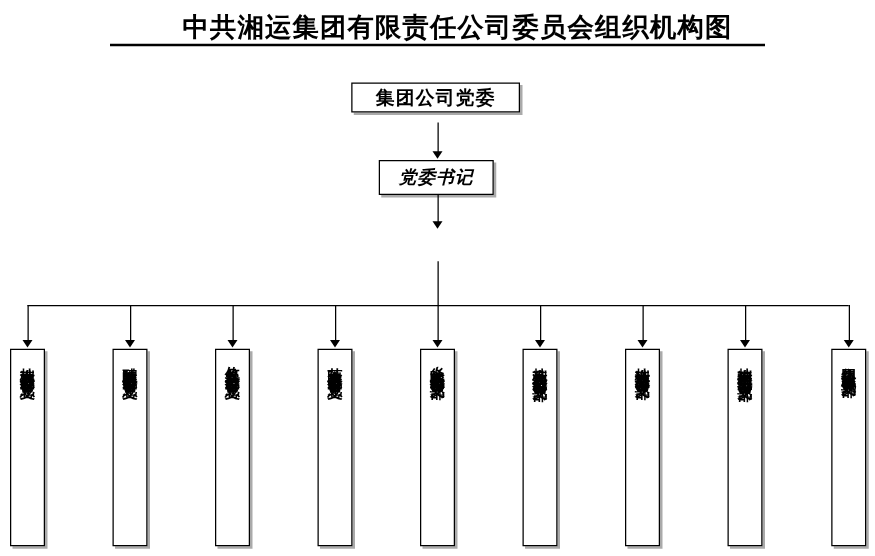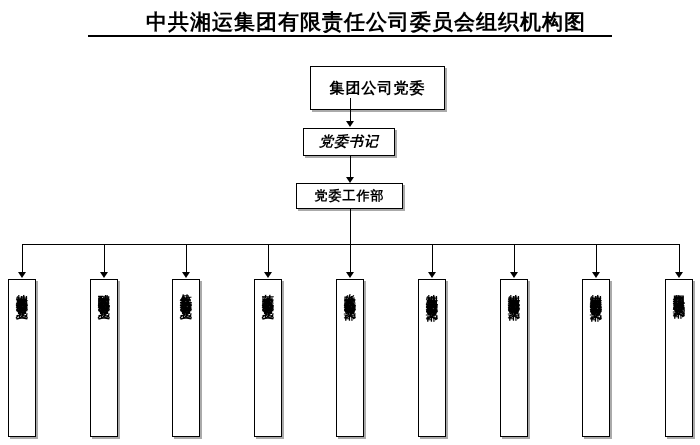--- a/index.html
+++ b/index.html
@@ -104,37 +104,34 @@
   }
 </style>
 </head>
 <body>
 
 <div id="chart">
 
   <div class="title">中共湘运集团有限责任公司委员会组织机构图</div>
   <div class="title-underline"></div>
 
-  <div class="node top" style="left:281px; top:66px; width:135px; height:44px;margin-left:29px;">
+  <div class="node top" style="left:281px; top:66px; width:135px; height:24px;">
     <span>集团公司党委</span>
   </div>
 
   <div class="line-v" style="left:350px; top:98px; height:26px;"></div>
   <div class="arrow" style="left:346px; top:121px;"></div>
 
   <div class="node level2" style="left:303px; top:128px; width:92px; height:28px;font-style:italic;">
     <span>党委书记</span>
   </div>
 
   <div class="line-v" style="left:350px; top:156px; height:24px;"></div>
   <div class="arrow" style="left:346px; top:177px;"></div>
 
-  <div class="node level3" style="left:296px; top:183px; width:107px; height:26px;">
-    <span>党委工作部</span>
-  </div>
 
   <div class="line-v" style="left:350px; top:209px; height:35px;"></div>
   <div class="line-h" style="left:22px; top:244px; width:657px;"></div>
 
   <div class="line-v" style="left:22px; top:244px; height:32px;"></div>
   <div class="arrow" style="left:18px; top:272px;"></div>
 
   <div class="line-v" style="left:104px; top:244px; height:32px;"></div>
   <div class="arrow" style="left:100px; top:272px;"></div>
 

